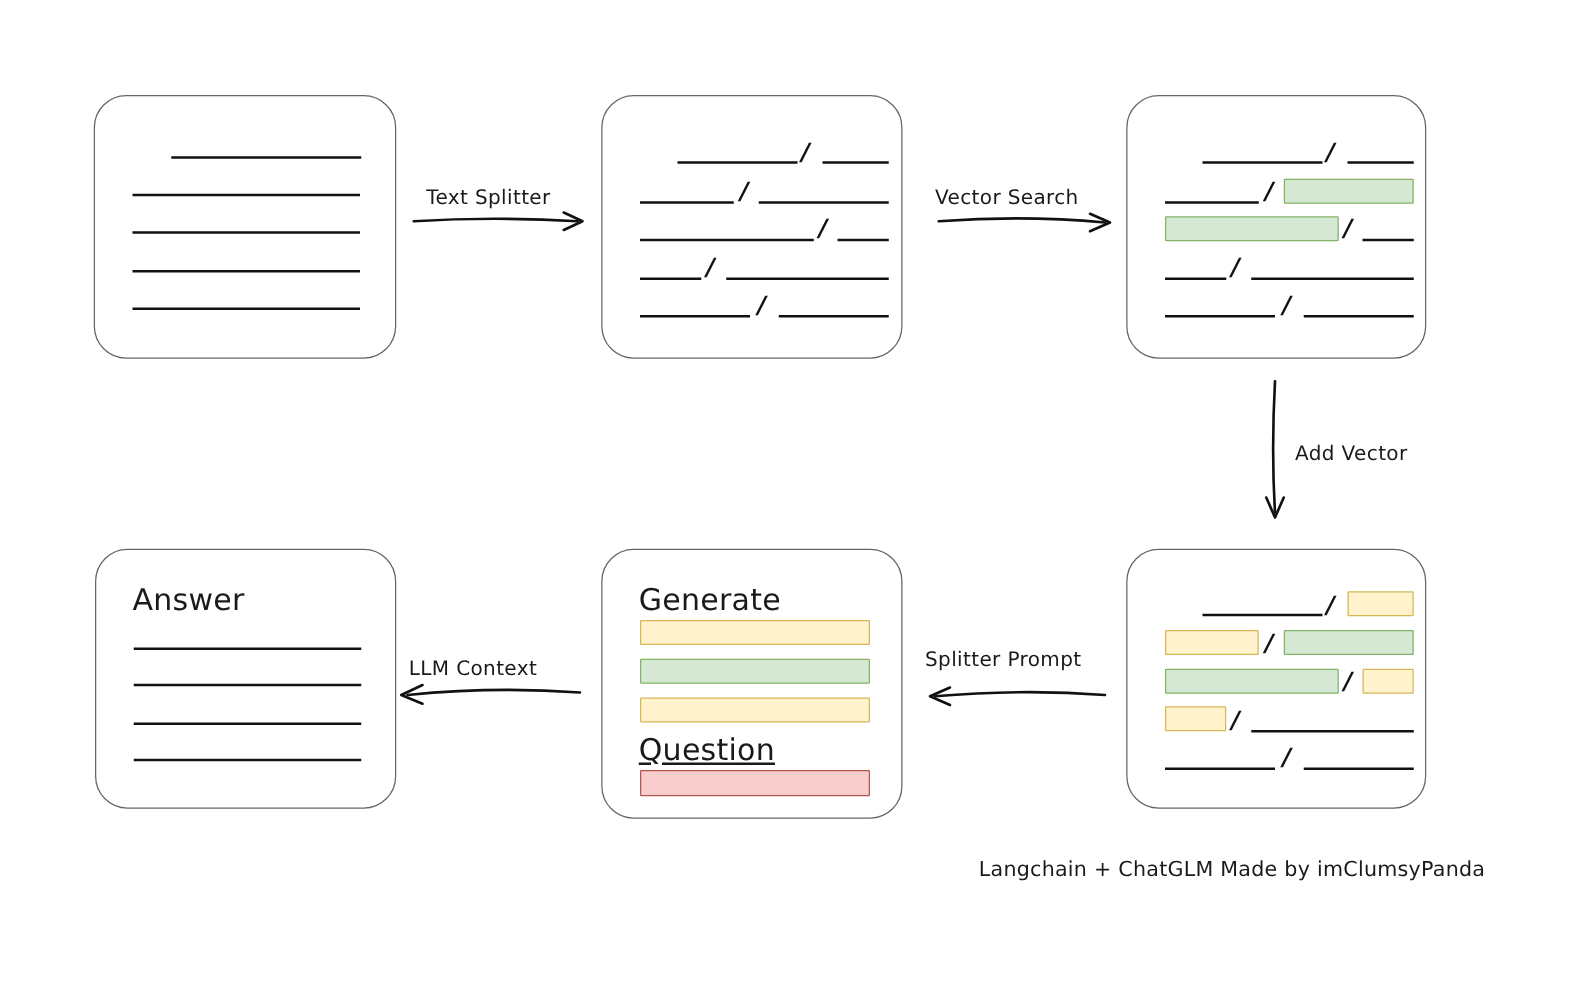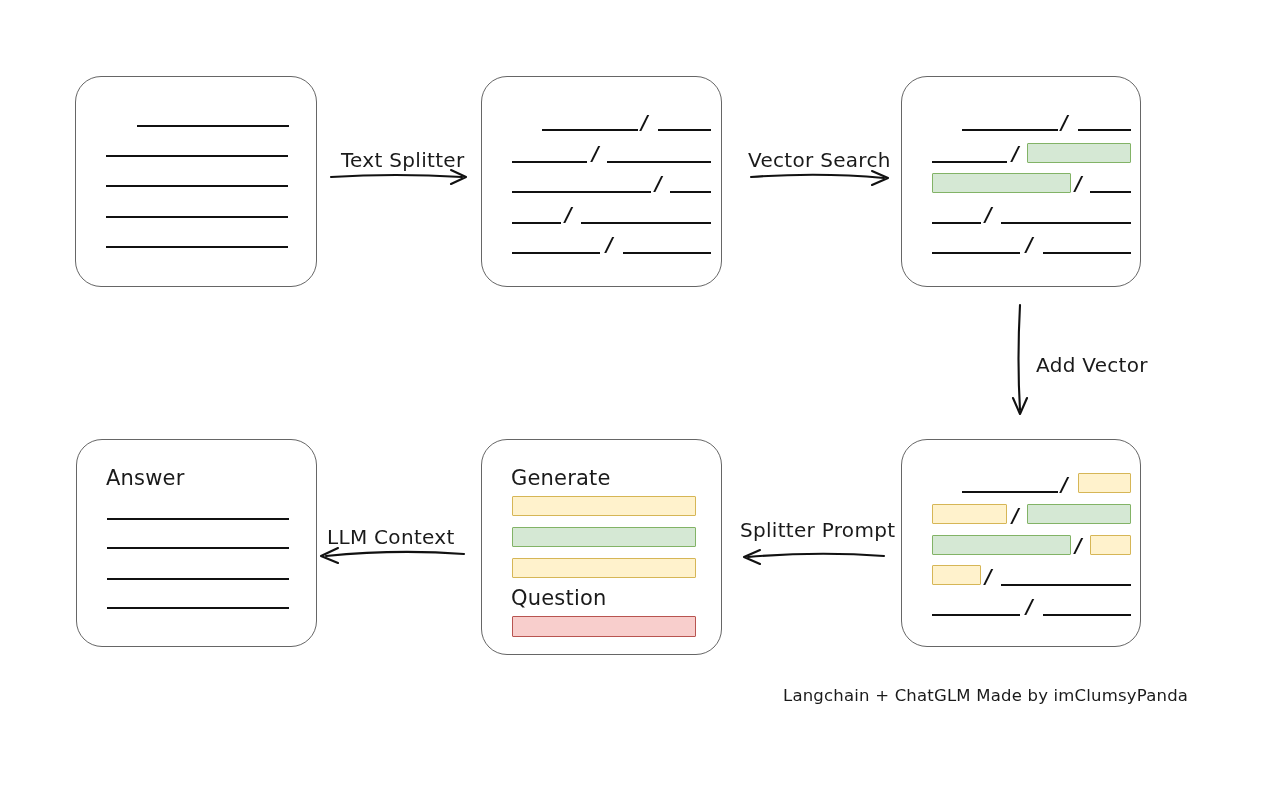--- a/index.html
+++ b/index.html
@@ -50,31 +50,31 @@
     border-radius:1px;
   }
   .chip.green{background:#d5e8d4;border-color:#82b366;}
   .chip.yellow{background:#fff2cc;border-color:#d6b656;}
   .chip.red{background:#f8cecc;border-color:#b85450;}
 
   
   .card-heading{
     position:absolute;
     color:#1a1a1a;
-    font-size:21px;
+    font-size:24px;
     font-weight:400;
     letter-spacing:.2px;
     white-space:nowrap;
   }
 
   
   .arrow-label{
     position:absolute;
     color:#1a1a1a;
-    font-size:20px;
+    font-size:16px;
     letter-spacing:.3px;
     white-space:nowrap;
   }
 
   
   .credit{
     position:absolute;
     color:#1a1a1a;
     font-size:16.5px;
     letter-spacing:.2px;
@@ -163,21 +163,21 @@
     <div class="line" style="left:30px;top:174px;width:88px;"></div>
     <div class="slash" style="left:124px;top:157px;">/</div>
     <div class="line" style="left:141px;top:174px;width:88px;"></div>
   </div>
 
   <div class="card" style="left:481px;top:439px;width:241px;height:216px;">
     <div class="card-heading" style="left:29px;top:26px;">Generate</div>
     <div class="chip yellow" style="left:30px;top:56px;width:184px;height:20px;"></div>
     <div class="chip green" style="left:30px;top:87px;width:184px;height:20px;"></div>
     <div class="chip yellow" style="left:30px;top:118px;width:184px;height:20px;"></div>
-    <div class="card-heading" style="left:29px;top:146px;">Question</div>
+    <div class="card-heading" style="left:29px;top:146px;text-decoration:underline;">Question</div>
     <div class="chip red" style="left:30px;top:176px;width:184px;height:21px;"></div>
   </div>
 
   <div class="card" style="left:76px;top:439px;width:241px;height:208px;">
     <div class="card-heading" style="left:29px;top:26px;">Answer</div>
     <div class="line" style="left:30px;top:78px;width:182px;"></div>
     <div class="line" style="left:30px;top:107px;width:182px;"></div>
     <div class="line" style="left:30px;top:138px;width:182px;"></div>
     <div class="line" style="left:30px;top:167px;width:182px;"></div>
   </div>

